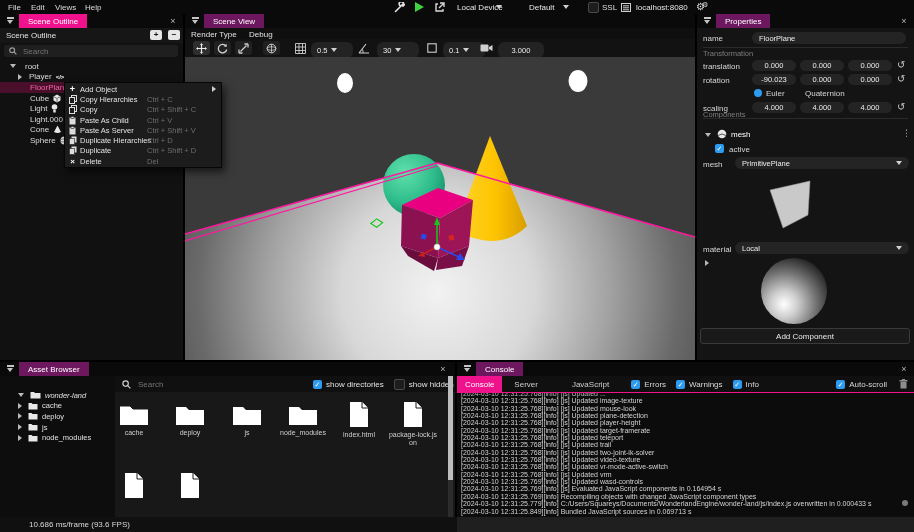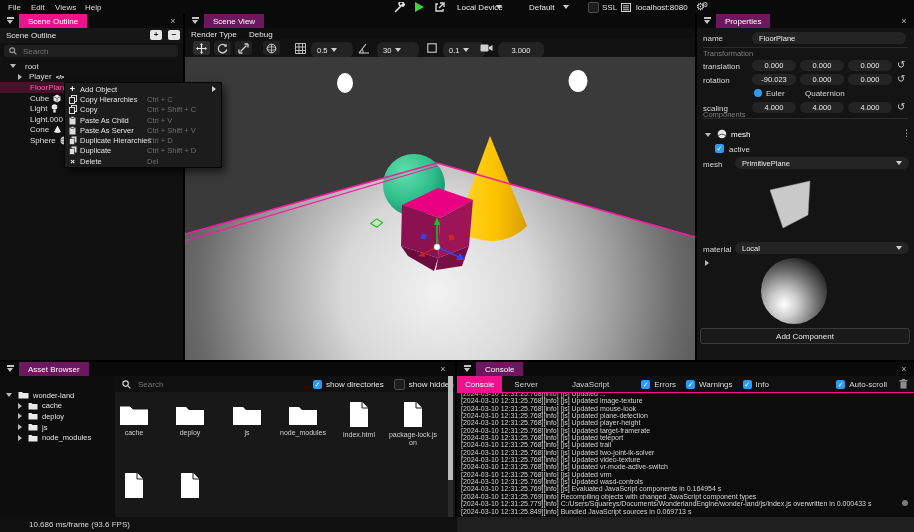--- a/index.html
+++ b/index.html
@@ -472,21 +472,21 @@
   </div>
 
   <div class="panel" style="left:0;top:362px;width:455px;height:155px;background:#181818;">
     <div class="tabrow">
       <span class="hamb"></span>
       <span class="tab purple">Asset Browser</span>
       <span class="closex" style="right:6px;">×</span>
     </div>
 
     <div class="abs" style="left:0;top:14px;width:115px;height:141px;background:#0d0d0d;padding-top:14px;box-sizing:border-box;">
-      <div class="atree-row" style="padding-left:6px;">
+      <div class="atree-row" style="padding-left:18px;font-style:italic;">
         <span class="tri-d"></span>
         <span style="margin:0 4px 0 6px;">
             <svg width="11" height="8" viewBox="0 0 11 8">
               <path d="M0.5 1 H4 L5 2 H10.5 V7.5 H0.5 Z" fill="#e8e8e8"></path>
             </svg>
           </span>
         <span>wonder-land</span>
       </div>
       <div class="atree-row" style="padding-left:18px;">
         <span class="tri-r"></span>
@@ -603,21 +603,21 @@
   <div class="panel" style="left:457px;top:362px;width:457px;height:155px;background:#101010;">
     <div class="tabrow">
       <span class="hamb"></span>
       <span class="tab purple">Console</span>
       <span class="closex" style="right:4px;">×</span>
     </div>
     <div class="abs" style="left:0;top:14px;width:457px;height:16px;display:flex;align-items:center;">
       <span class="ctab active">Console</span>
       <span class="ctab" style="margin-left:4px;">Server</span>
       <span class="ctab" style="margin-left:18px;">JavaScript</span>
-      <span class="cfilter" style="margin-left:24px;">
+      <span class="cfilter" style="margin-left:14px;">
         <span class="cb">✓</span>
         <span>Errors</span>
       </span>
       <span class="cfilter" style="margin-left:10px;">
         <span class="cb">✓</span>
         <span>Warnings</span>
       </span>
       <span class="cfilter" style="margin-left:10px;">
         <span class="cb">✓</span>
         <span>Info</span>

